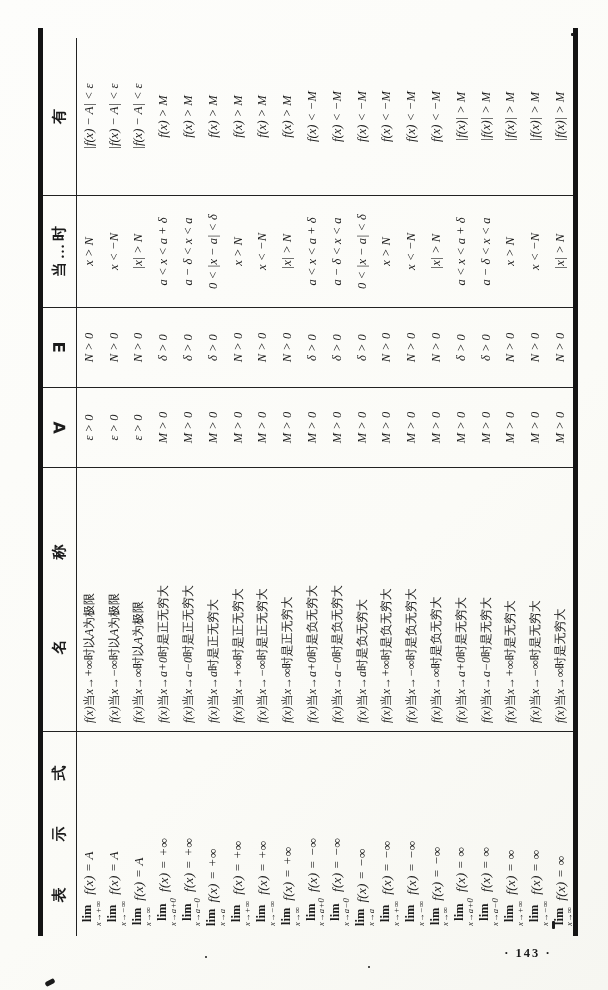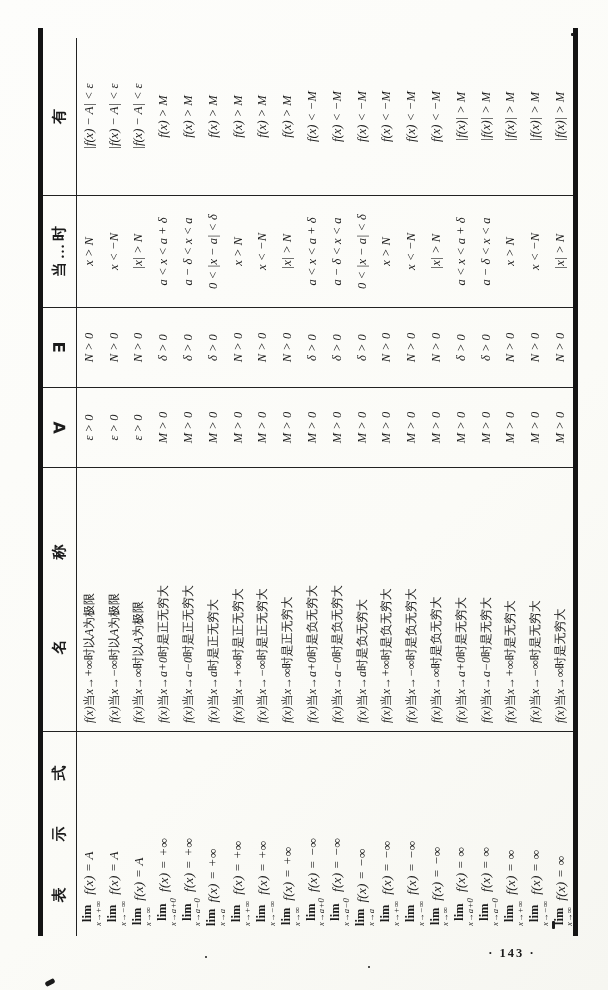--- a/index.html
+++ b/index.html
@@ -49,21 +49,21 @@
   .zh{font-style:normal;font-size:12px;}
   .limblk{
     display:inline-flex;flex-direction:column;align-items:center;
     line-height:.95;margin-right:6px;transform:translateY(2.5px);
   }
   .limword{font-size:12.5px;font-weight:bold;font-style:normal;}
   .limsub{font-size:8.5px;font-style:italic;letter-spacing:.3px;}
   .rhs{font-style:italic;font-size:13px;letter-spacing:.3px;}
   
   .pageno{
-    position:absolute;left:476px;top:946px;width:72px;text-align:center;
+    position:absolute;left:492px;top:946px;width:72px;text-align:center;
     font-weight:bold;font-size:12.5px;letter-spacing:2px;
   }
   .speck{position:absolute;background:#1b1b1b;border-radius:1px;}
   .sp1{left:571px;top:33px;width:3px;height:3px;}
   .sp2{left:552px;top:921px;width:3px;height:8px;}
   .sp3{left:45px;top:980px;width:10px;height:5px;transform:rotate(-28deg);border-radius:2px;}
   .sp4{left:205px;top:956px;width:2px;height:2px;}
   .sp5{left:368px;top:966px;width:2px;height:2px;}
 </style>
 </head>

